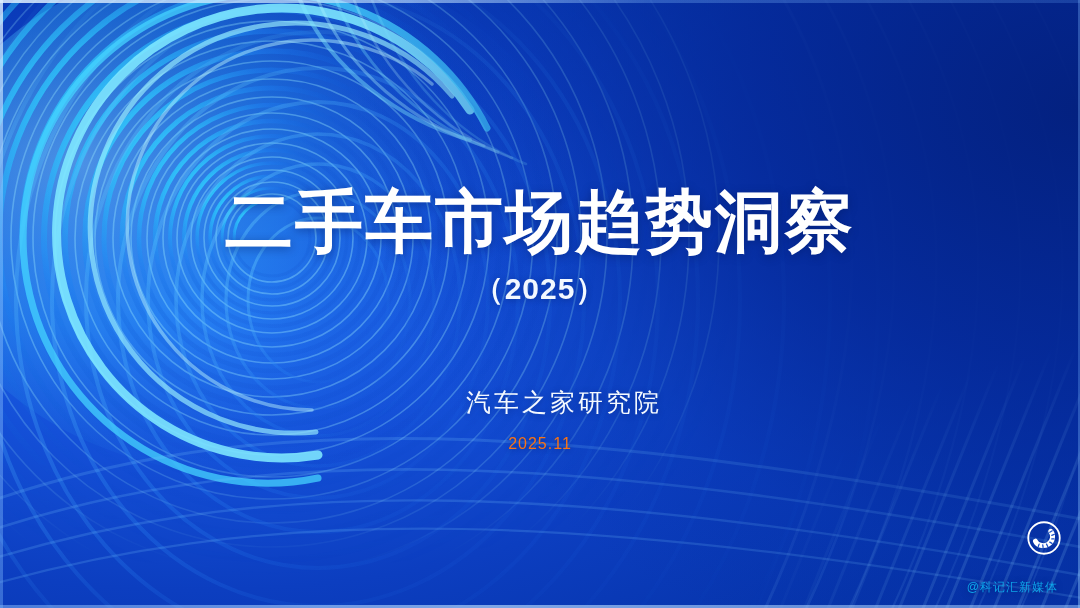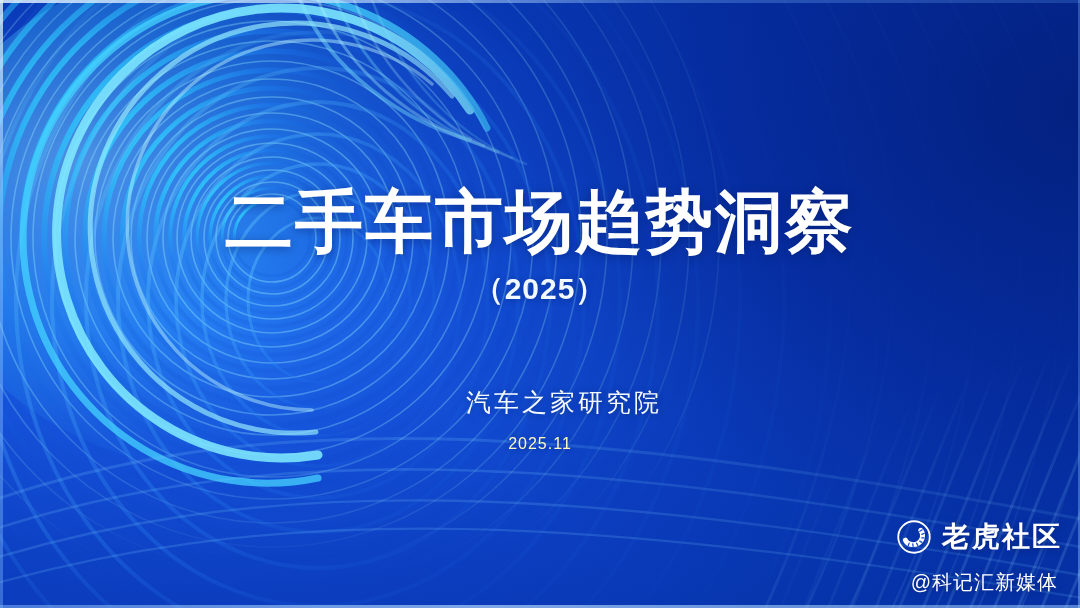--- a/index.html
+++ b/index.html
@@ -130,21 +130,21 @@
     color: #f4f9ff;
     letter-spacing: 3px;
     text-shadow: 0 1px 6px rgba(2,24,90,0.4);
     padding-left: 48px;
   }
 
   .pub-date {
     margin-top: 16px;
     font-size: 16px;
     font-weight: 400;
-    color: #fef9c3;
+    color: #f97316;
     letter-spacing: 1px;
     text-shadow: 0 1px 5px rgba(2,24,90,0.4);
   }
 
   
   .brand-lockup {
     position: absolute;
     right: 18px;
     bottom: 52px;
     display: flex;
@@ -163,23 +163,23 @@
     font-weight: 700;
     color: #ffffff;
     letter-spacing: 2px;
     text-shadow: 0 1px 6px rgba(2,24,90,0.5);
   }
 
   .watermark {
     position: absolute;
     right: 22px;
     bottom: 12px;
-    font-size: 20px;
+    font-size: 12px;
     font-weight: 500;
-    color: #ffffff;
+    color: #0ea5e9;
     letter-spacing: 1px;
     text-shadow: 0 1px 6px rgba(2,24,90,0.5);
   }
 </style>
 </head>
 <body>
 
 <div id="slide">
 
   <div class="bg-layer bg-base"></div>
@@ -371,19 +371,18 @@
         <g stroke="#1a50c8" stroke-width="1.4" stroke-linecap="round">
           <line x1="26.4" y1="13.6" x2="29.2" y2="12.0"></line>
           <line x1="28.6" y1="17.0" x2="31.4" y2="16.0"></line>
           <line x1="28.6" y1="21.0" x2="31.2" y2="21.0"></line>
           <line x1="26.4" y1="24.6" x2="28.8" y2="26.0"></line>
           <line x1="22.8" y1="26.8" x2="24.2" y2="29.4"></line>
           <line x1="18.6" y1="27.6" x2="19.0" y2="30.4"></line>
           <line x1="14.6" y1="26.8" x2="13.6" y2="29.4"></line>
         </g>
       </svg>
-      <span class="brand-name">老虎社区</span>
     </div>
 
     <div class="watermark">@科记汇新媒体</div>
 
   </div>
 </div>
 
 </body></html>

